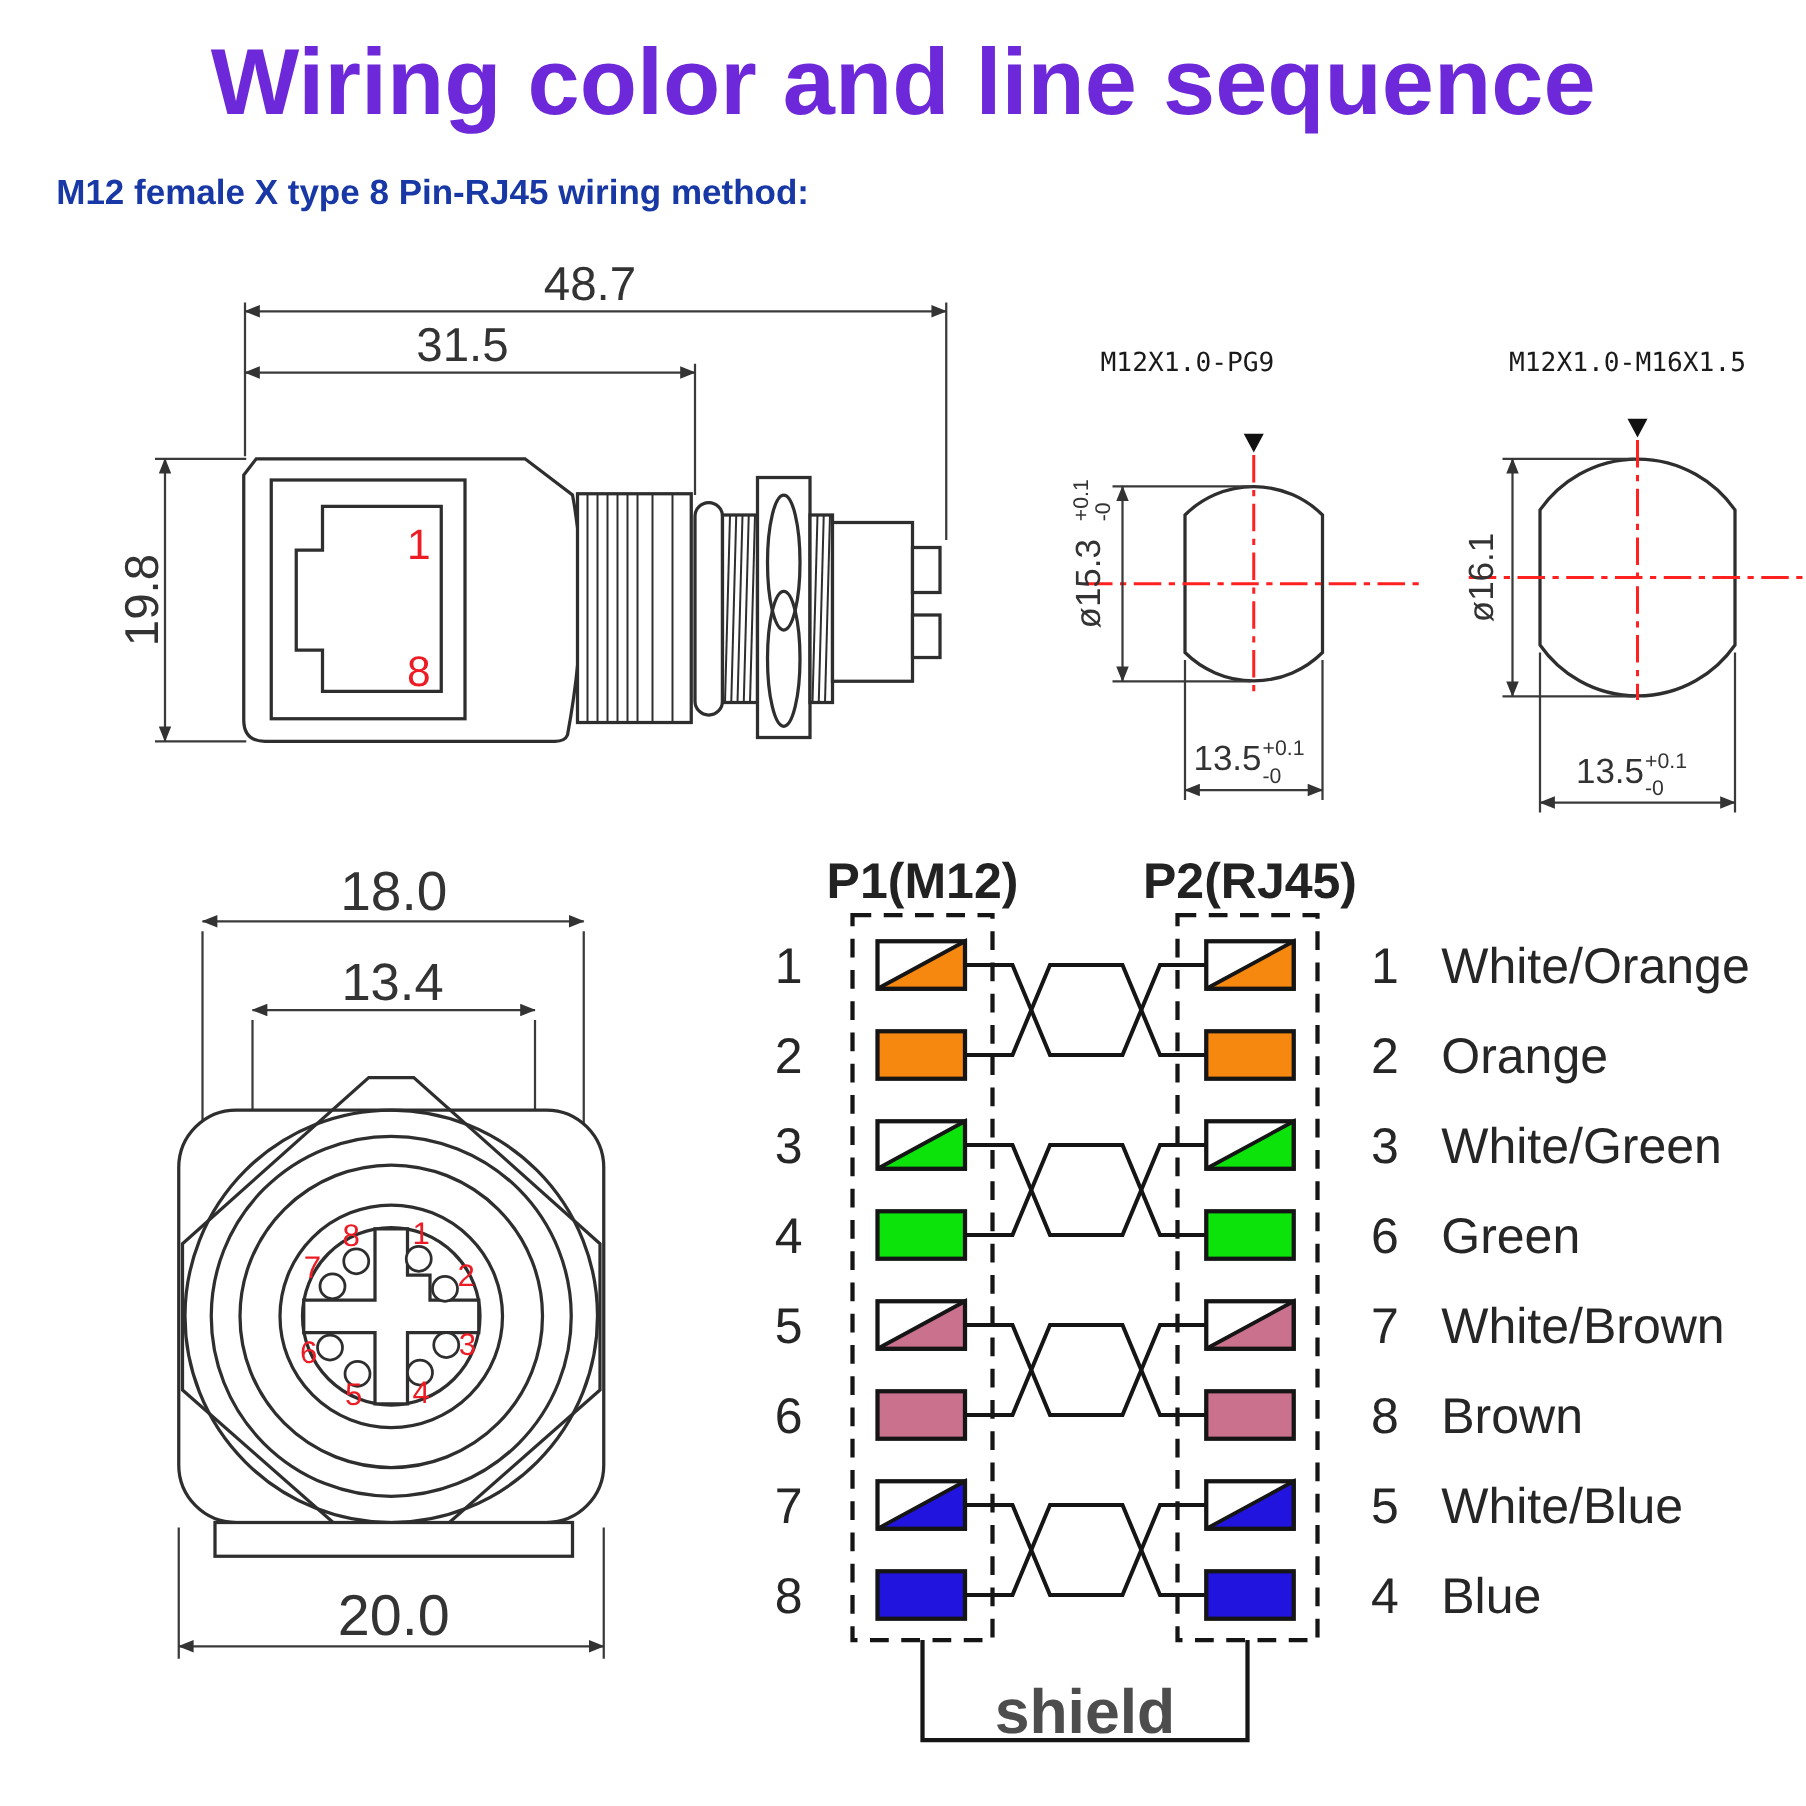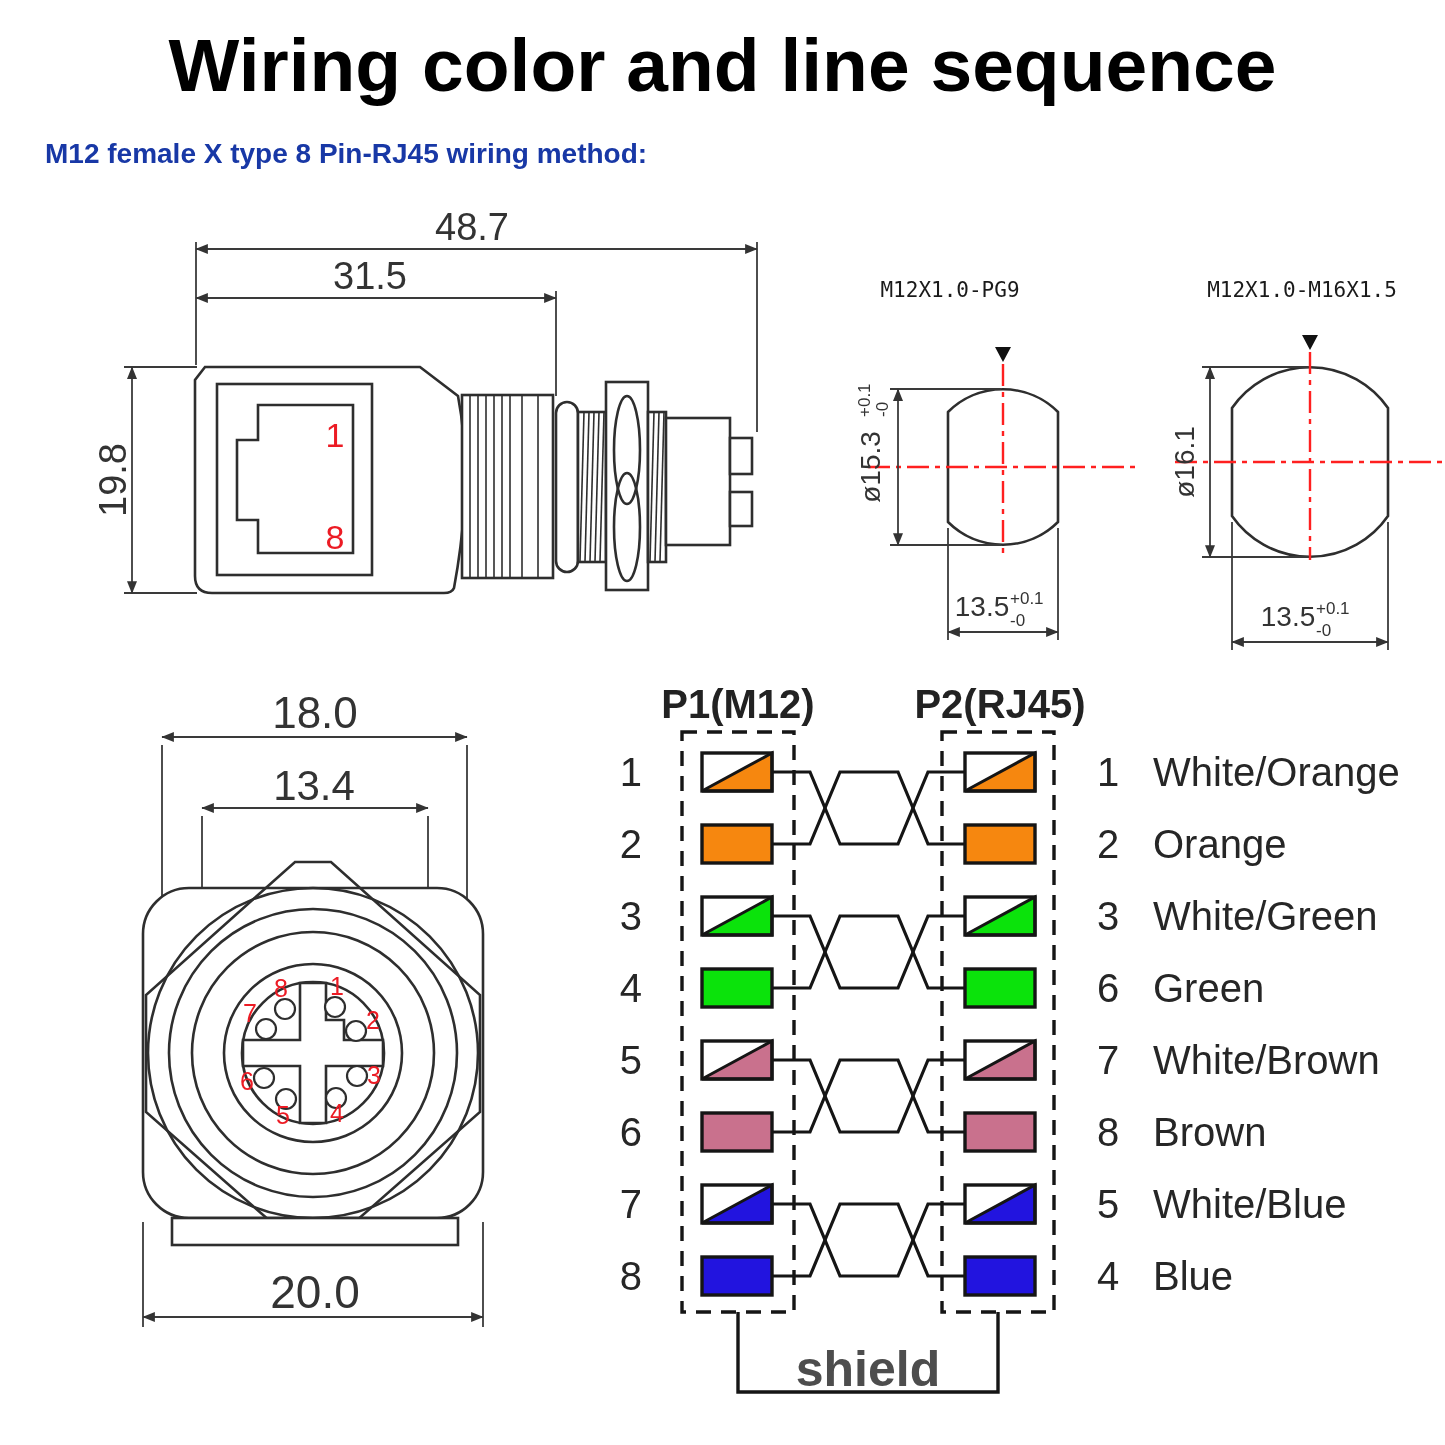--- a/index.html
+++ b/index.html
@@ -1,19 +1,19 @@
 <!DOCTYPE html>
 <html><head>
 <meta charset="utf-8">
 <style>
   html,body{margin:0;padding:0;background:#fff;}
   .canvas{position:relative;width:1445px;height:1445px;background:#fff;overflow:hidden;
           font-family:"Liberation Sans",sans-serif;}
   .title{position:absolute;top:22px;left:0;width:100%;text-align:center;
-         font-size:75px;font-weight:bold;color:#000000;letter-spacing:0px;}
+         font-size:75px;font-weight:bold;color:#6d28d9;letter-spacing:0px;}
   .subtitle{position:absolute;top:138px;left:0;width:100%;text-align:left;
             font-size:28px;font-weight:bold;color:#1838A6;padding-left:45px;}
   svg{position:absolute;left:0;top:0;}
   .obj{fill:#fff;stroke:#2e2e2e;stroke-width:2.6;}
   .objn{fill:none;stroke:#2e2e2e;stroke-width:2.6;}
   .thin{stroke:#2e2e2e;stroke-width:1.6;}
   .ext{stroke:#3a3a3a;stroke-width:1.8;}
   .dimline{stroke:#3a3a3a;stroke-width:1.8;}
   .dimtxt{fill:#333;font-family:"Liberation Sans",sans-serif;}
   .cad{fill:#1a1a1a;font-family:"DejaVu Sans Mono",monospace;}

